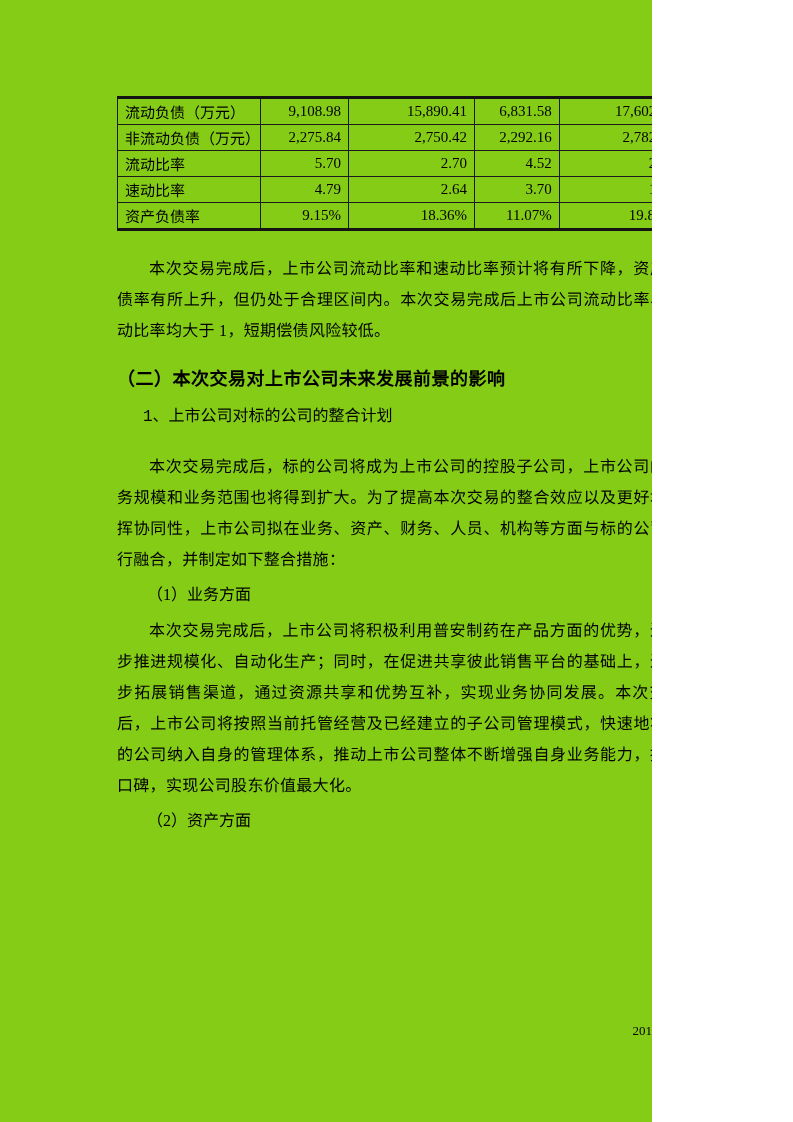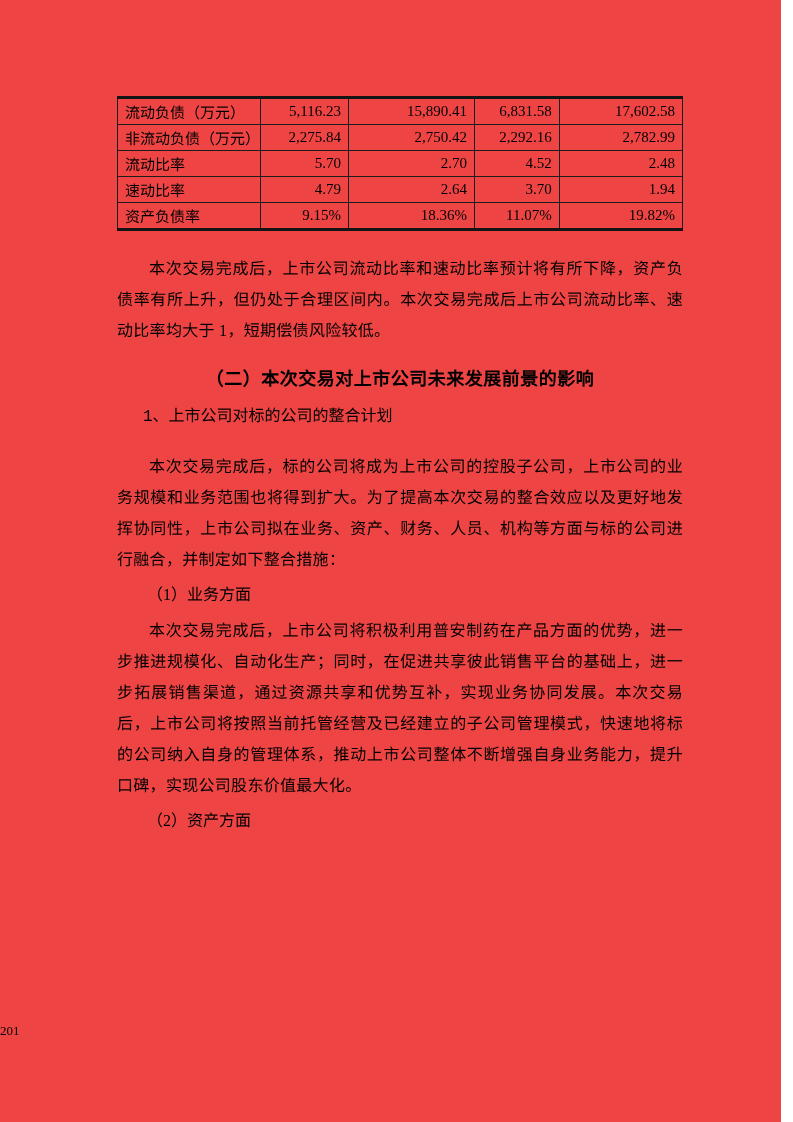--- a/index.html
+++ b/index.html
@@ -2,23 +2,23 @@
 <html lang="zh-CN"><head>
 <meta charset="utf-8">
 <style>
   html, body {
     margin: 0;
     padding: 0;
     background: #ffffff;
   }
   .page {
     position: relative;
-    width: 781px;
+    width: 652px;
     height: 1122px;
-    background: #ef4444;
+    background: #84cc16;
     color: #000000;
     font-family: "Liberation Serif", "DejaVu Serif", serif;
     overflow: hidden;
   }
   .content {
     position: absolute;
     left: 117px;
     top: 0;
     width: 566px;
   }
@@ -63,21 +63,20 @@
     margin: 22px 0 0 0;
     letter-spacing: 0.3px;
   }
   .section-heading {
     font-family: "Liberation Sans", "DejaVu Sans", sans-serif;
     font-weight: bold;
     font-size: 18px;
     line-height: 26px;
     margin: 20px 0 0 0;
     letter-spacing: 0.5px;
-    text-align: center;
   }
   .sub-heading-1 {
     font-size: 16px;
     line-height: 24px;
     text-indent: 26px;
     margin: 13px 0 0 0;
     font-family: Liberation Mono, monospace;
   }
   .sub-heading-2 {
     font-size: 16px;
@@ -86,43 +85,44 @@
     margin: 8px 0 0 0;
   }
   .para-after-sub { margin-top: 8px; }
 
   
   .footer {
     position: absolute;
     left: 0;
     right: 0;
     top: 1023px;
-    text-align: left;
+    text-align: right;
     font-size: 13px;
     color: #000000;
+    padding-left: 35px;
   }
 </style>
 </head>
 <body>
 
 <div class="page">
   <div class="content">
 
     <table class="fin">
       <colgroup>
         <col class="c1">
           <col class="c2">
           <col class="c3">
           <col class="c4">
           <col class="c5">
       </colgroup>
       <tbody>
         <tr>
           <td class="lbl">流动负债（万元）</td>
-          <td class="num">5,116.23</td>
+          <td class="num">9,108.98</td>
           <td class="num">15,890.41</td>
           <td class="num">6,831.58</td>
           <td class="num">17,602.58</td>
         </tr>
         <tr>
           <td class="lbl">非流动负债（万元）</td>
           <td class="num">2,275.84</td>
           <td class="num">2,750.42</td>
           <td class="num">2,292.16</td>
           <td class="num">2,782.99</td>

